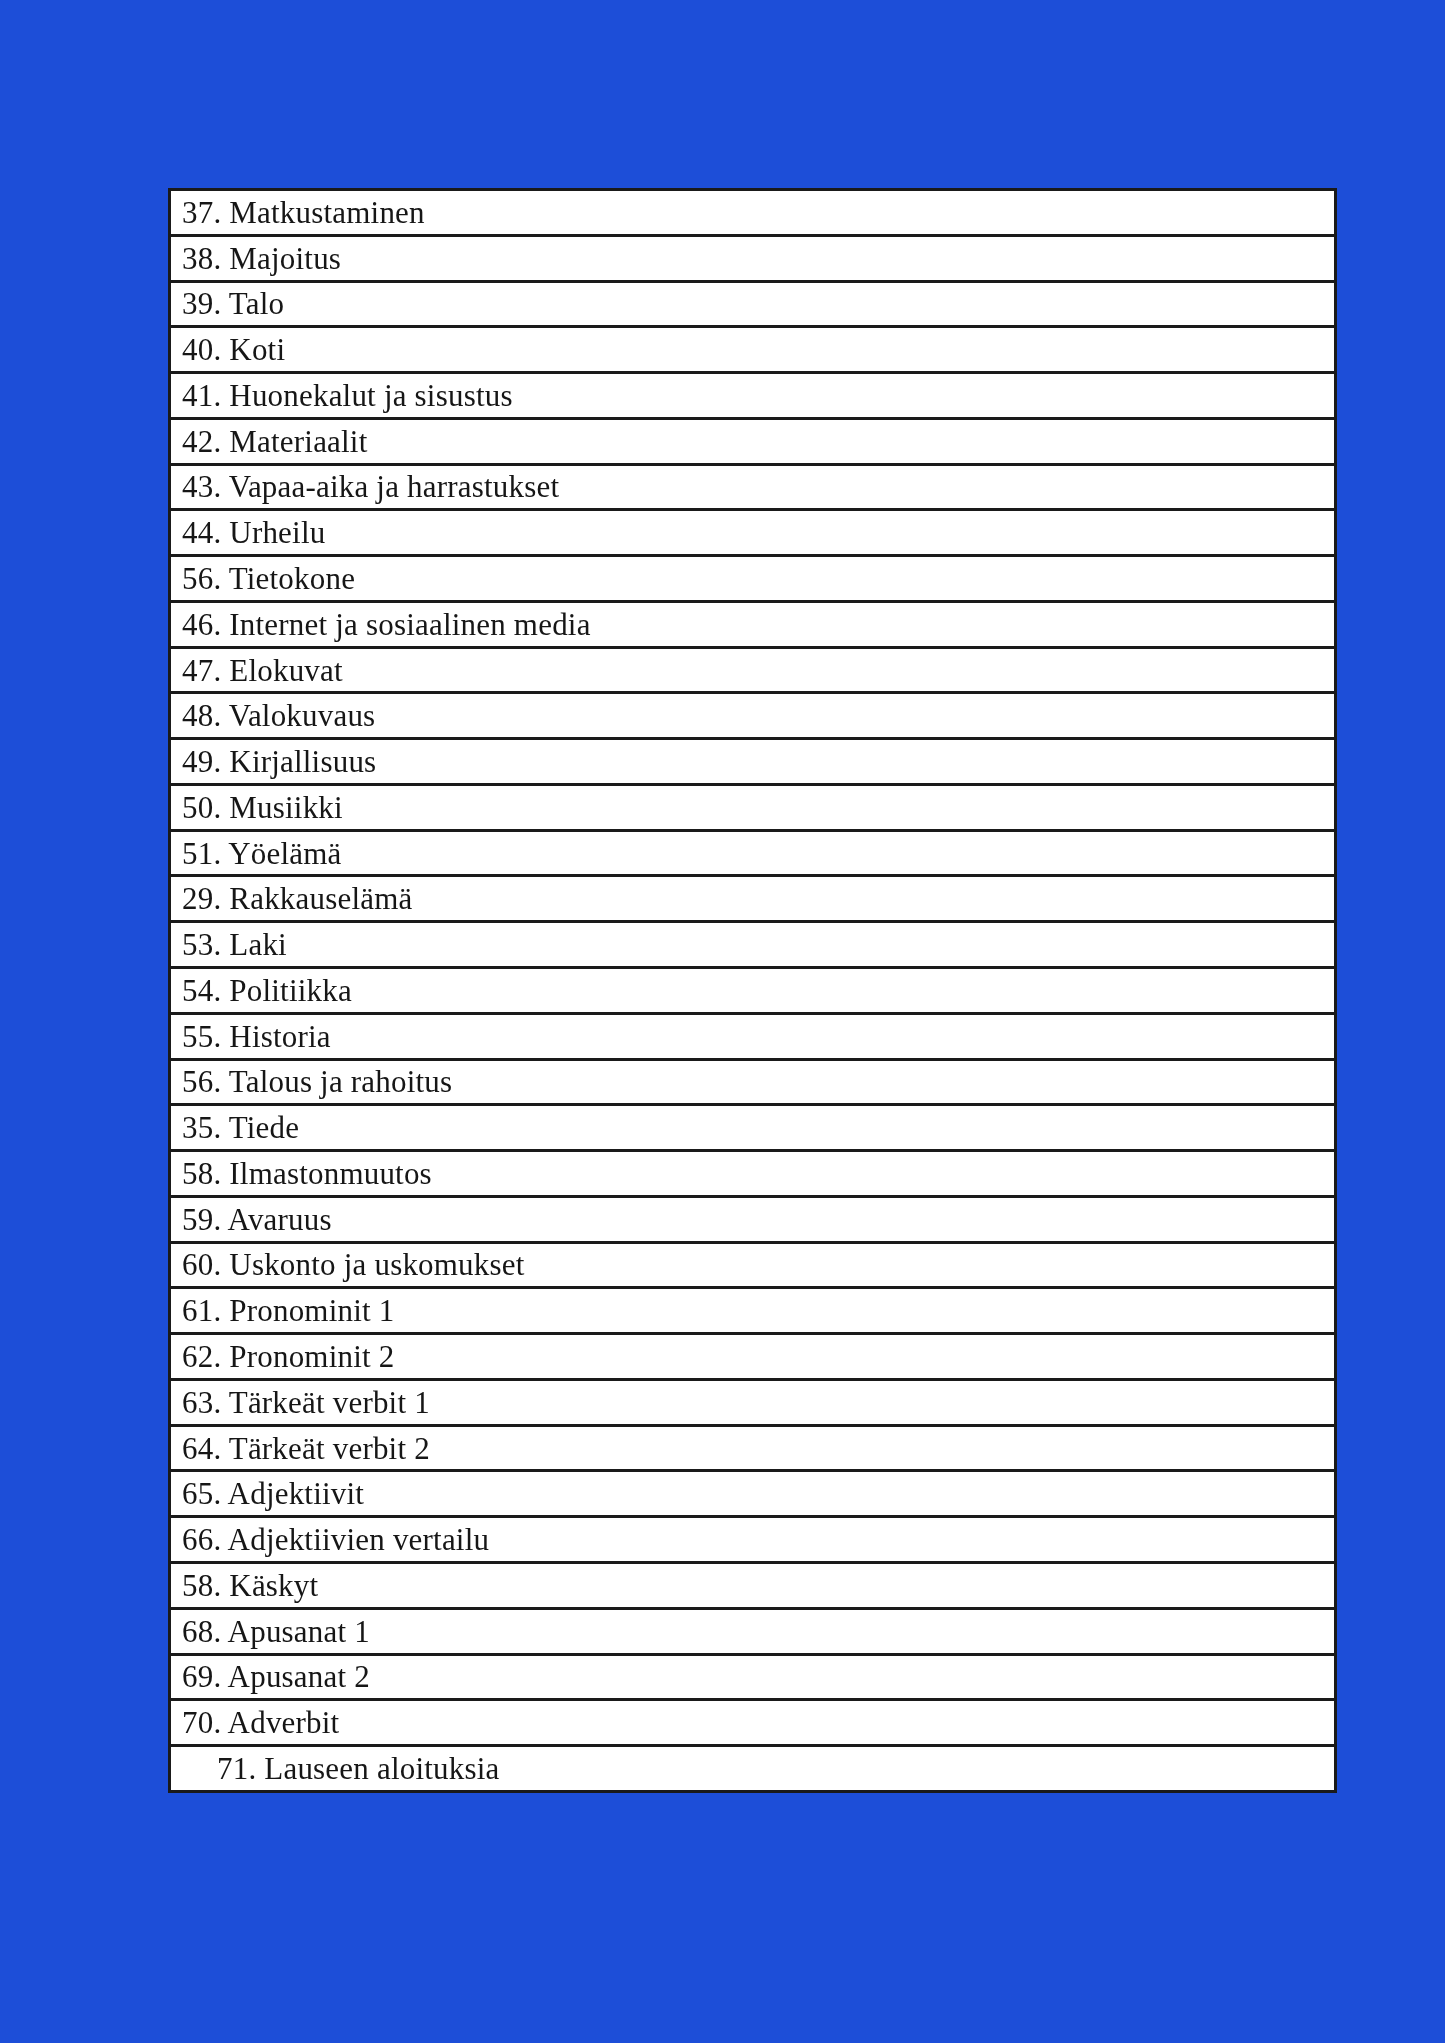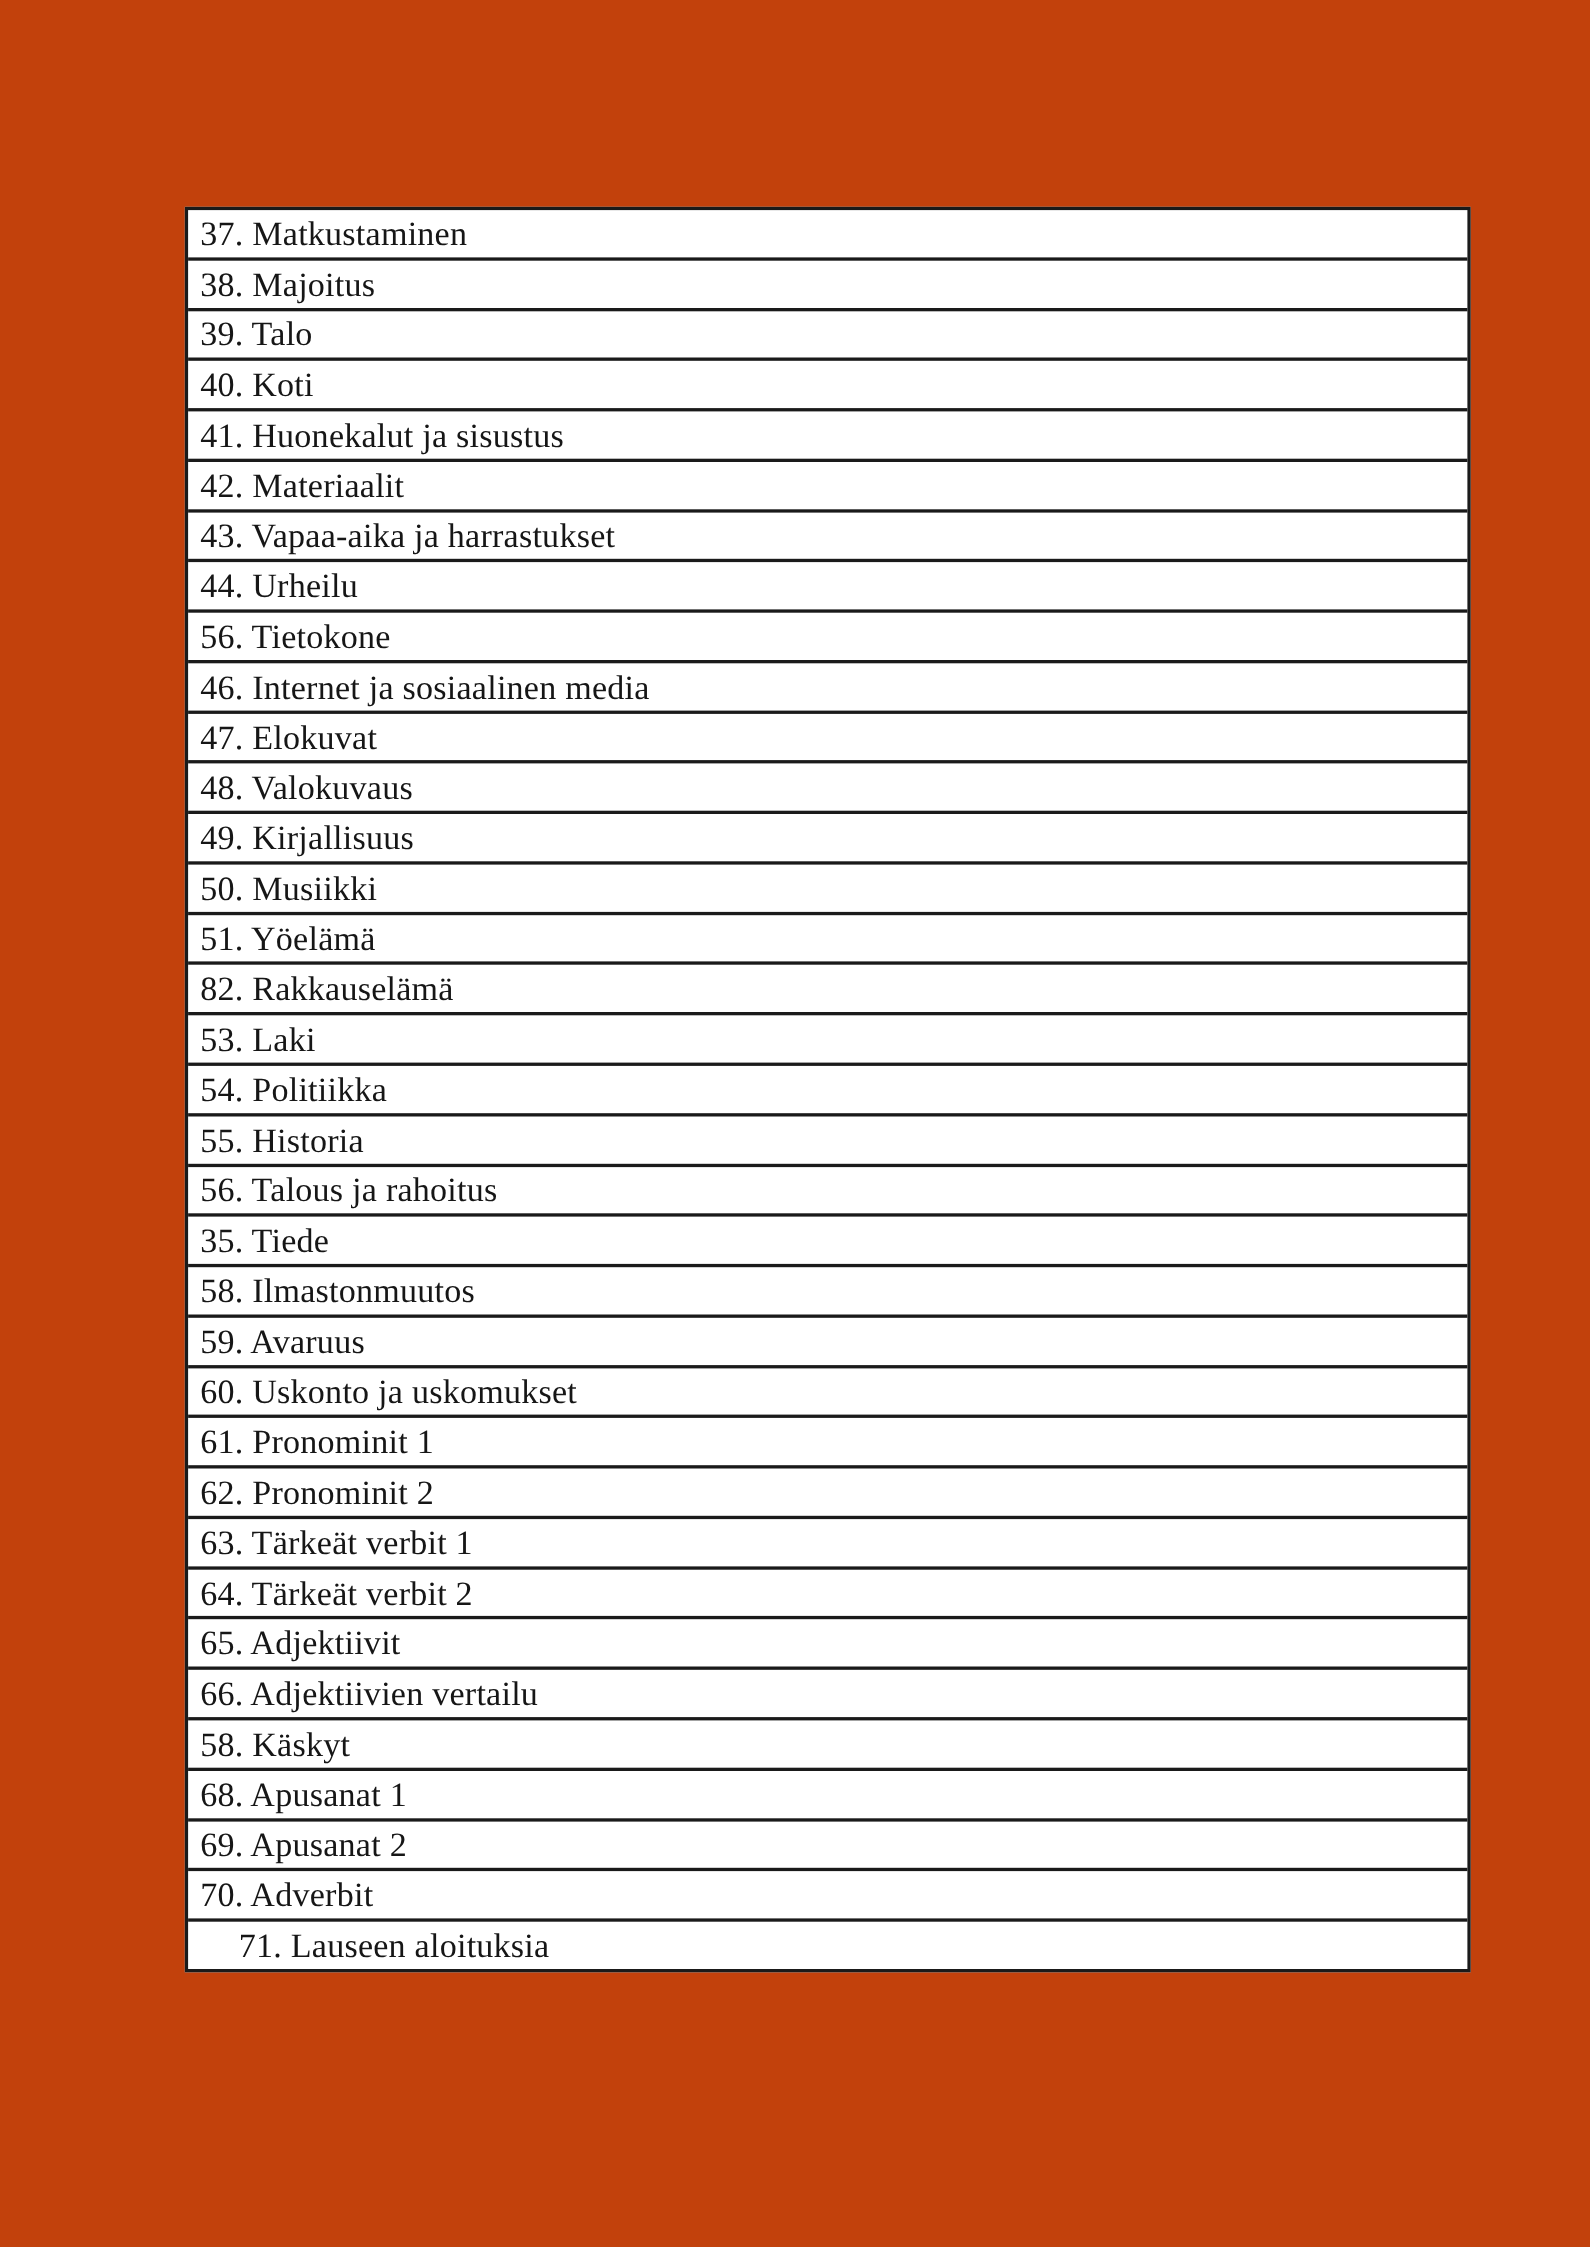--- a/index.html
+++ b/index.html
@@ -9,21 +9,21 @@
   body {
     width: 1445px;
     height: 2043px;
     background: #ffffff;
     position: relative;
     font-family: "Liberation Serif", "DejaVu Serif", serif;
   }
   .page {
     position: absolute;
     inset: 0;
-    background: #c2410c;
+    background: #1d4ed8;
   }
   .toc-table {
     position: absolute;
     left: 168px;
     top: 188px;
     width: 1169px;
     height: 1605px;
     box-sizing: border-box;
     border: 3px solid #1a1a1a;
     display: flex;
@@ -95,21 +95,21 @@
       <div class="toc-row">
         <span class="toc-label">49. Kirjallisuus</span>
       </div>
       <div class="toc-row">
         <span class="toc-label">50. Musiikki</span>
       </div>
       <div class="toc-row">
         <span class="toc-label">51. Yöelämä</span>
       </div>
       <div class="toc-row">
-        <span class="toc-label">82. Rakkauselämä</span>
+        <span class="toc-label">29. Rakkauselämä</span>
       </div>
       <div class="toc-row">
         <span class="toc-label">53. Laki</span>
       </div>
       <div class="toc-row">
         <span class="toc-label">54. Politiikka</span>
       </div>
       <div class="toc-row">
         <span class="toc-label">55. Historia</span>
       </div>

